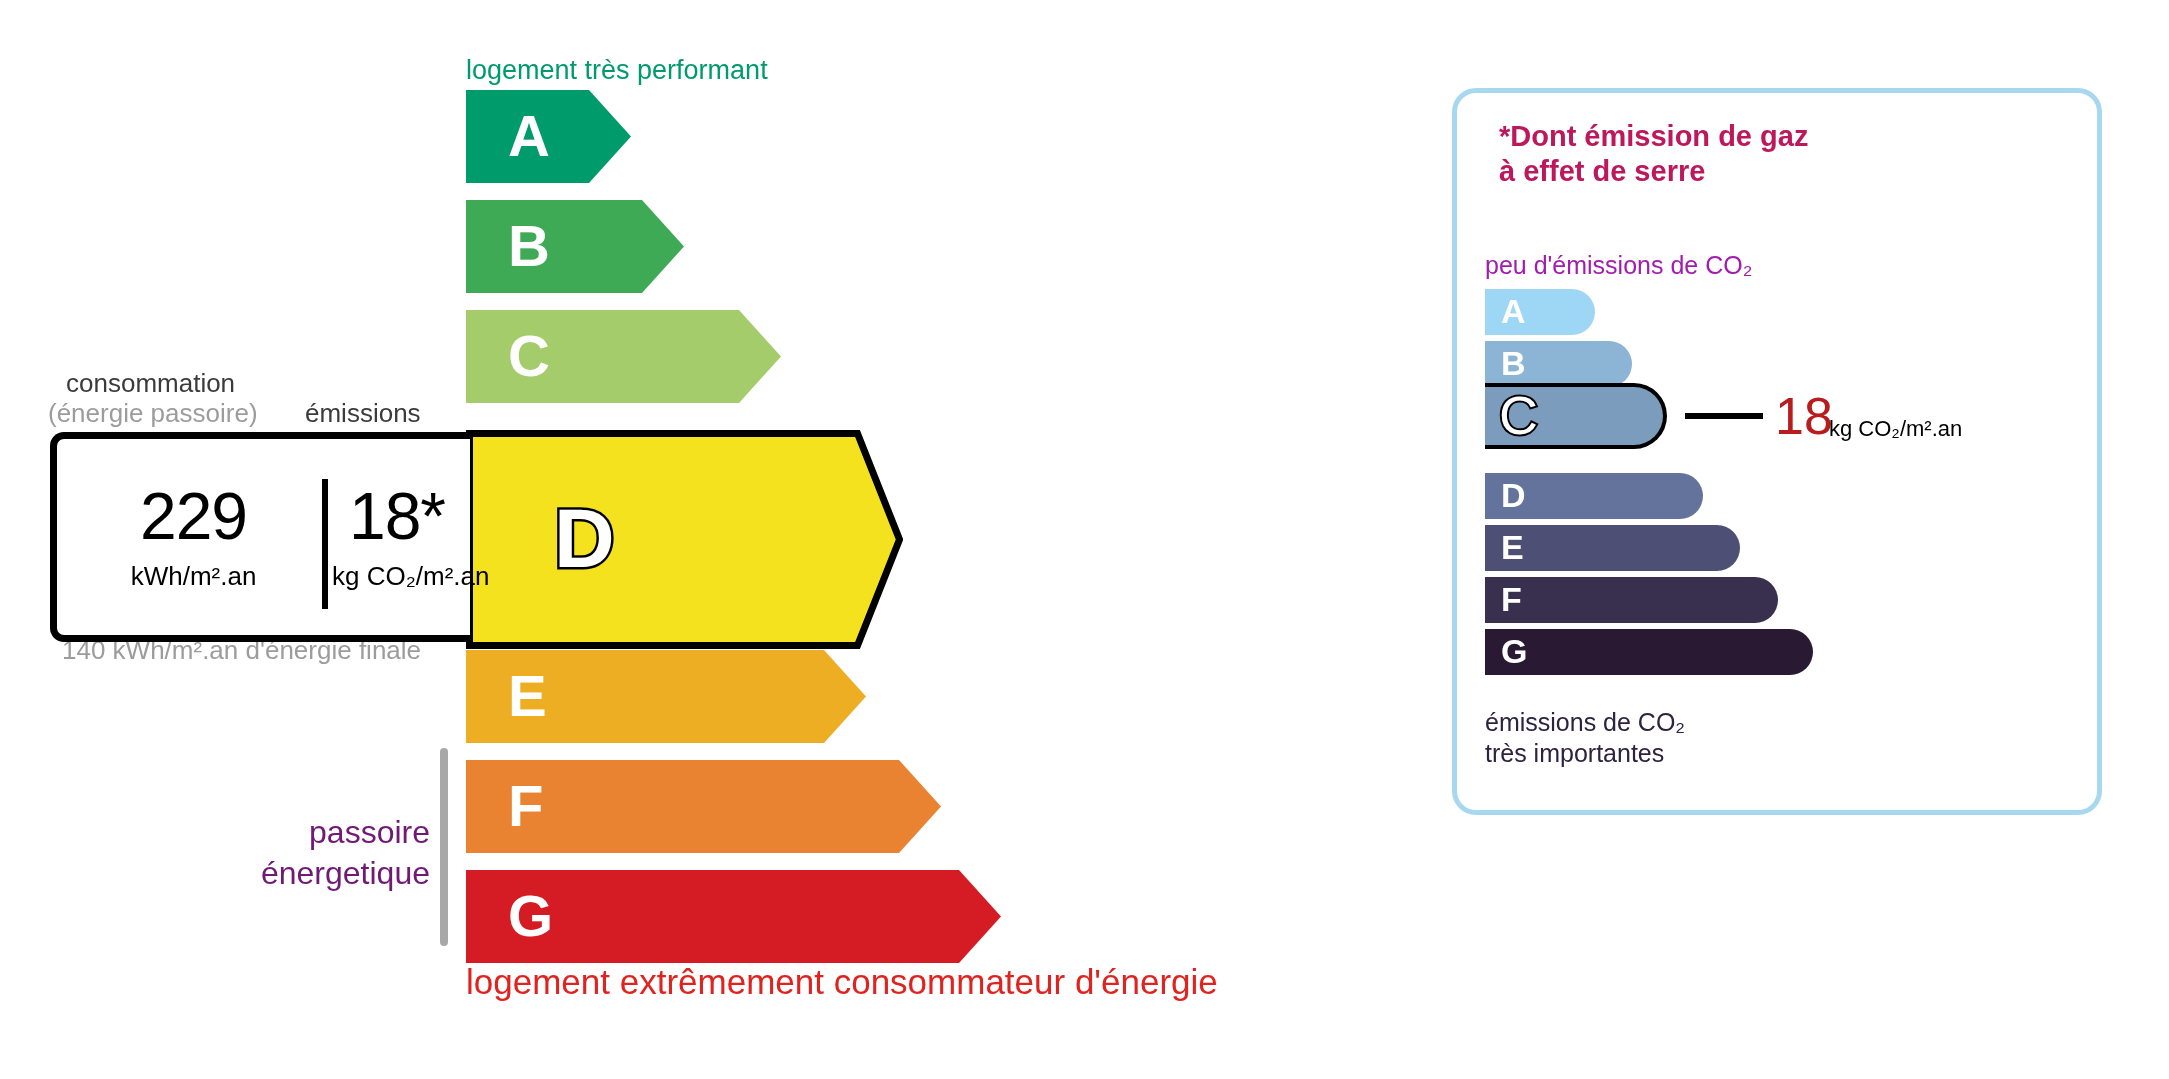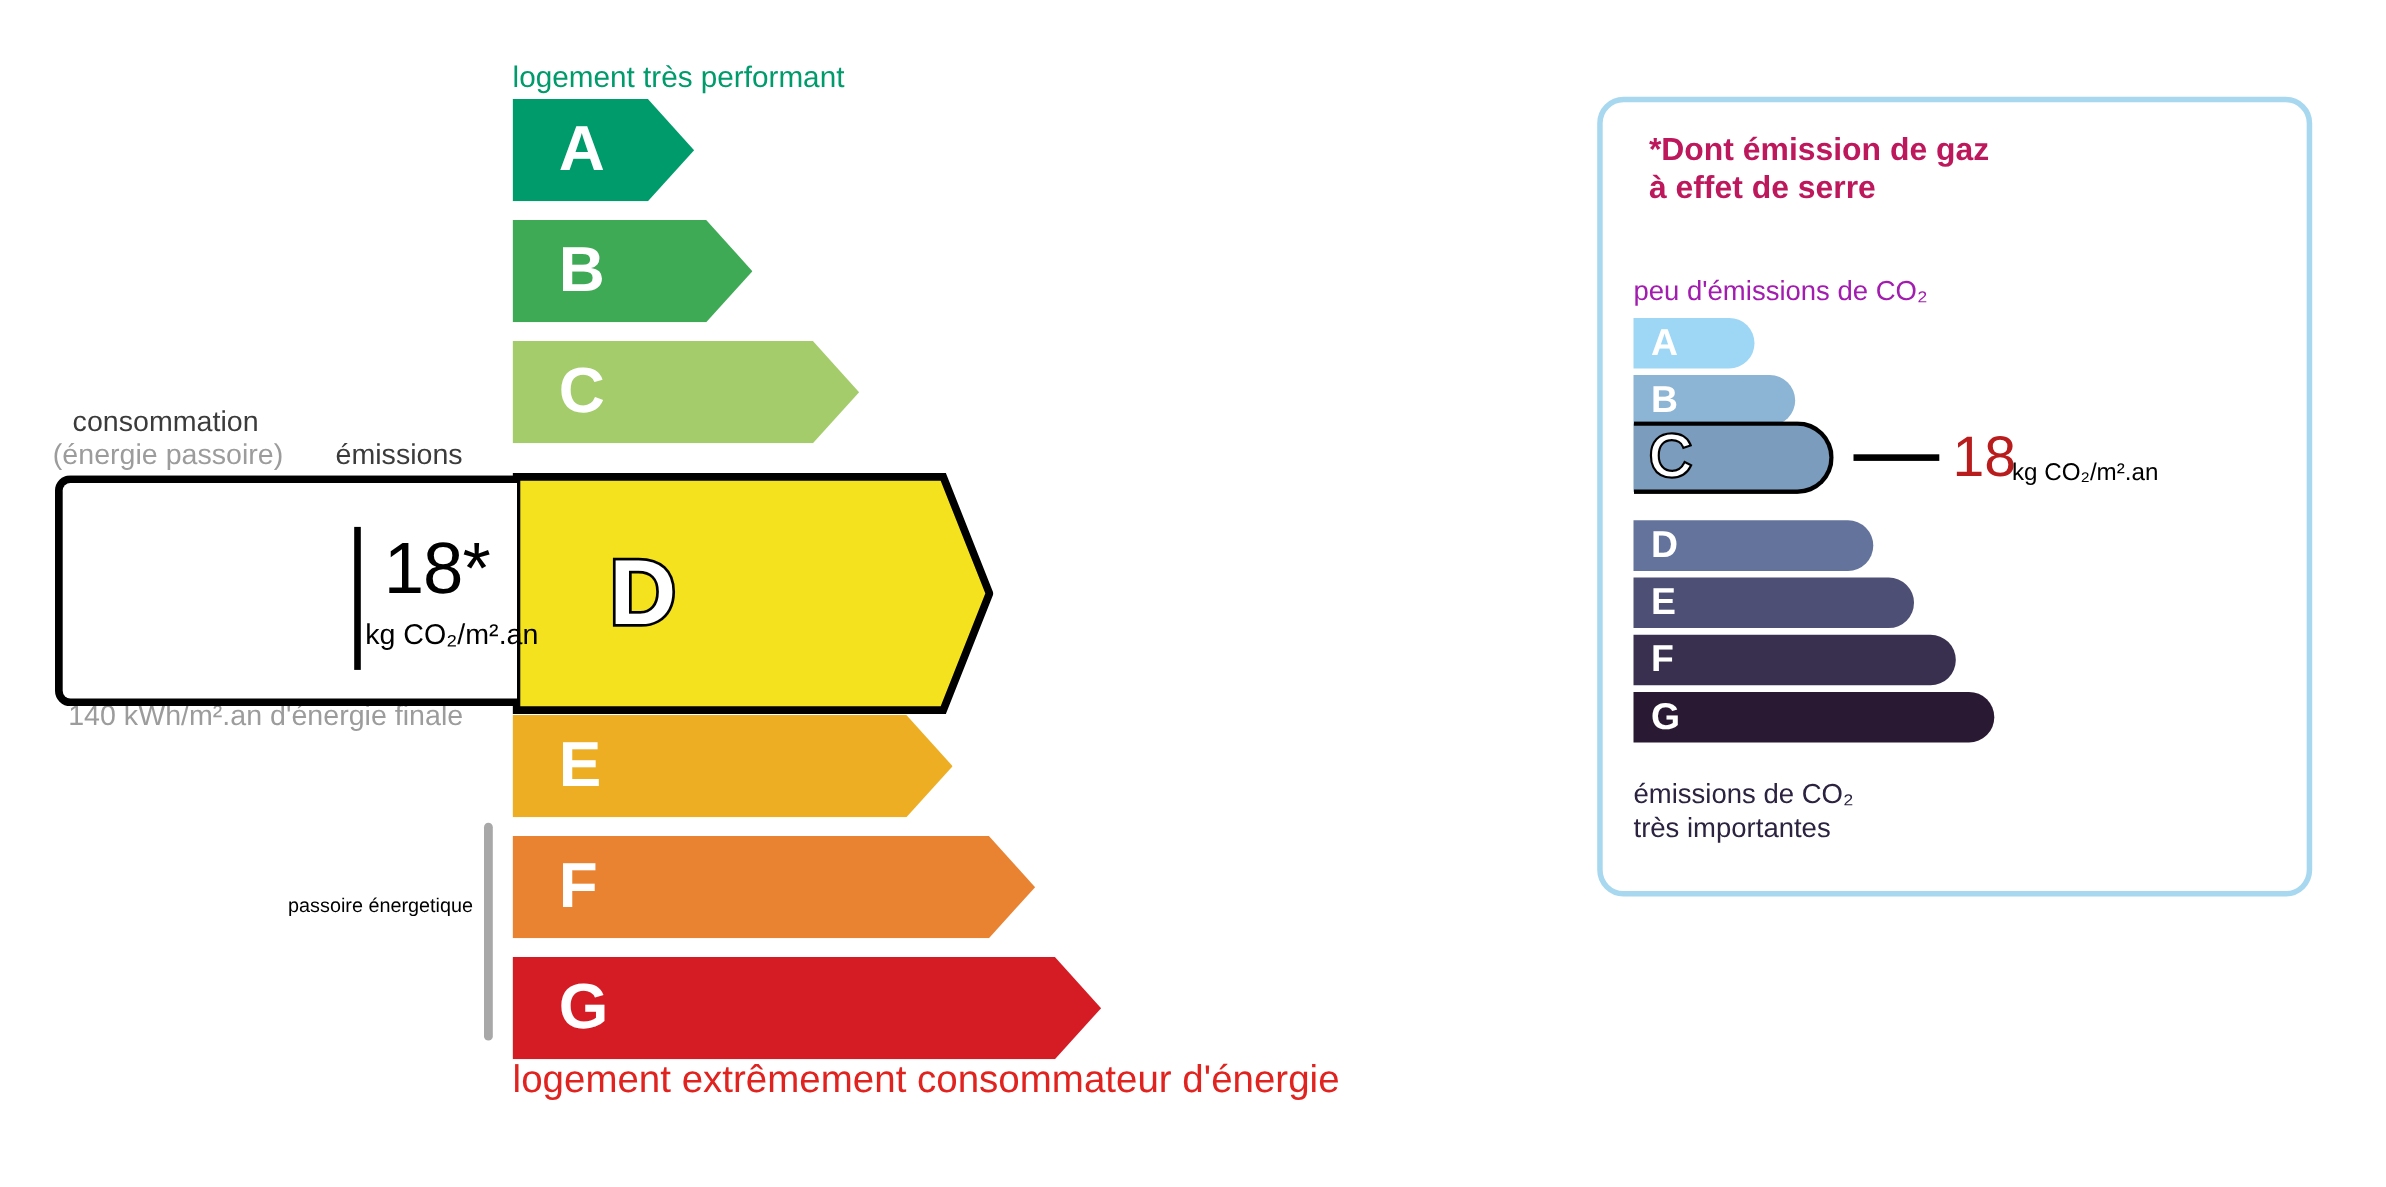--- a/index.html
+++ b/index.html
@@ -103,22 +103,22 @@
     font-size: 26px;
     color: #9c9c9c;
     line-height: 1.28;
   }
 
   #passoire-label {
     position: absolute;
     left: 250px; top: 812px;
     width: 180px;
     text-align: right;
-    font-size: 18px;
-    color: #000000;
+    font-size: 32px;
+    color: #701a75;
     line-height: 1.28;
   }
   #passoire-bar {
     position: absolute;
     left: 440px; top: 748px;
     width: 8px; height: 198px;
     background: #a8a8a8;
     border-radius: 4px;
   }
 
@@ -258,20 +258,24 @@
         <div class="band" style="left: 466px; top: 870px; width: 535px; height: 93px;">
           <svg width="535" height="93">
             <polygon points="0,0 493,0 535,46.5 493,93 0,93" fill="#d51c24"></polygon>
           </svg>
           <div class="band-letter" style="font-size: 58px;">G</div>
         </div>
       </div>
 
     <div id="value-box">
       <div id="value-divider"></div>
+      <div class="val-cell primary">
+        <div class="val-num">229</div>
+        <div class="val-unit">kWh/m².an</div>
+      </div>
       <div class="val-cell emission">
         <div class="val-num">18*</div>
         <div class="val-unit">kg CO₂/m².an</div>
       </div>
     </div>
 
     <div class="hdr-label" id="hdr-consommation">consommation</div>
     <div class="hdr-label" id="hdr-energie-primaire">(énergie passoire)</div>
     <div class="hdr-label" id="hdr-emissions">émissions</div>
 

